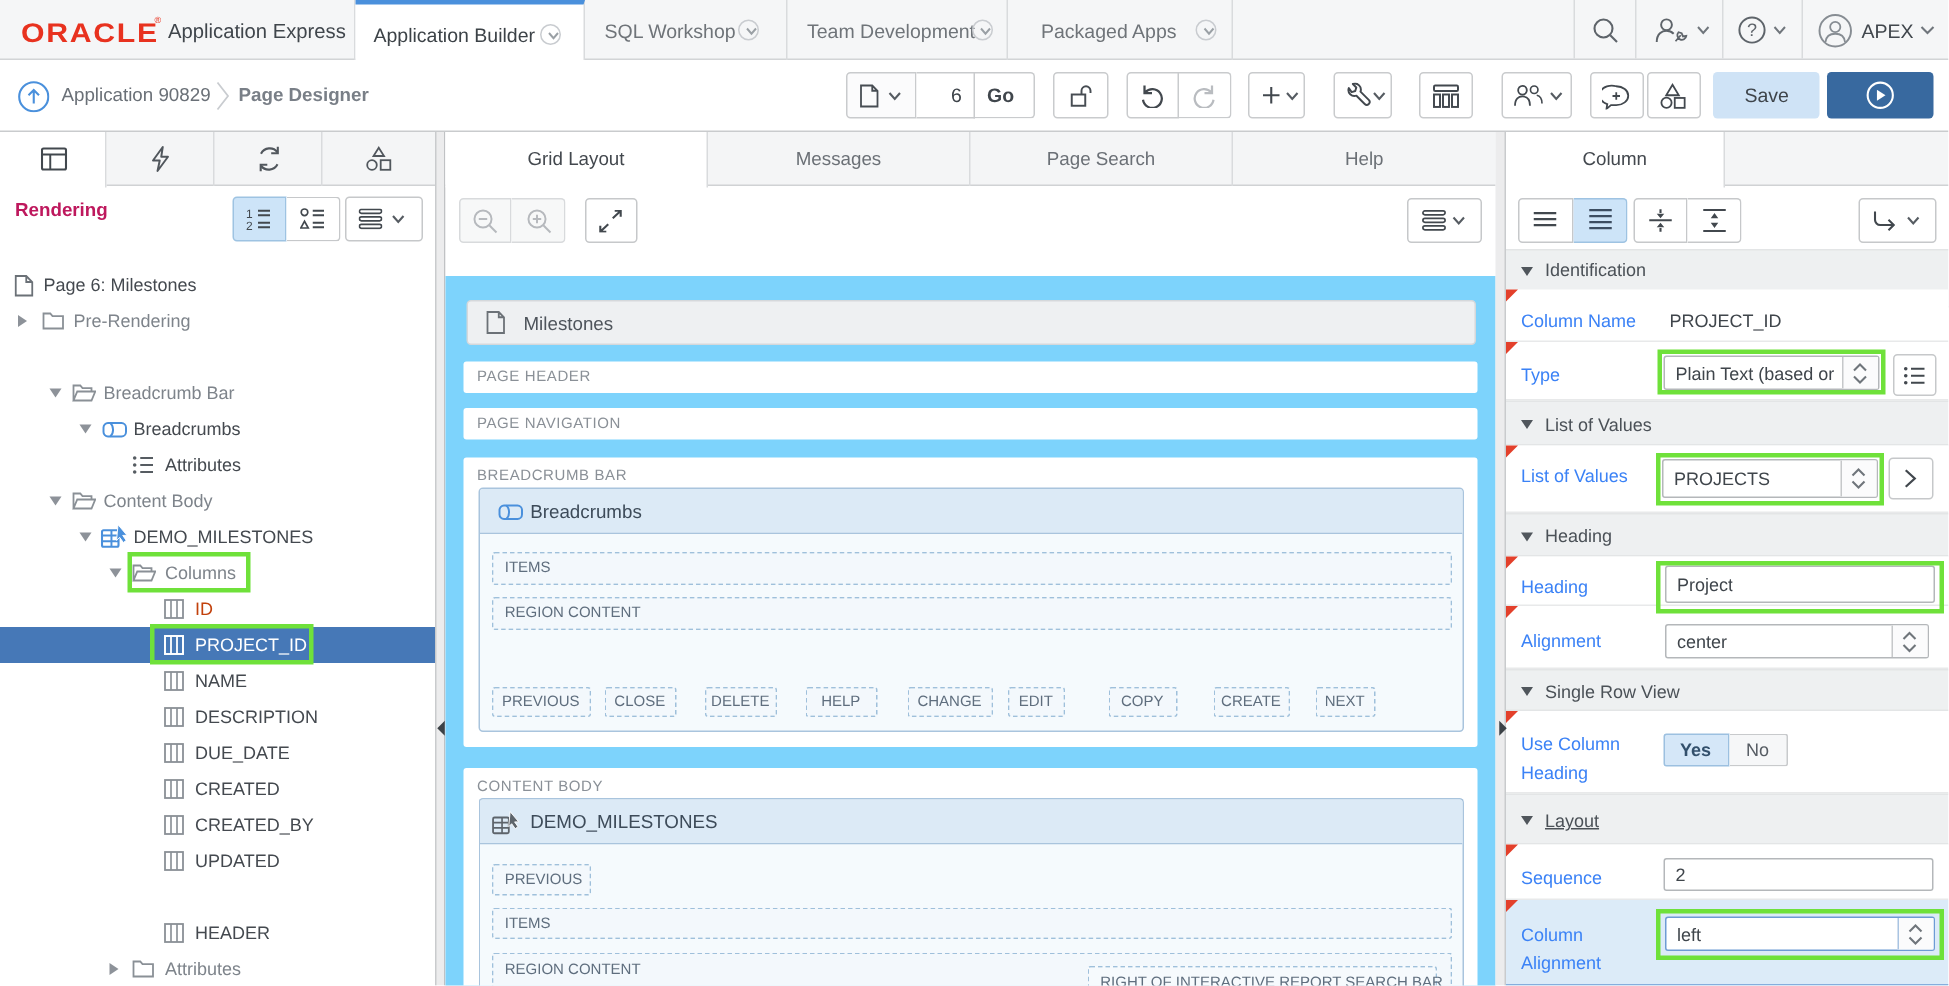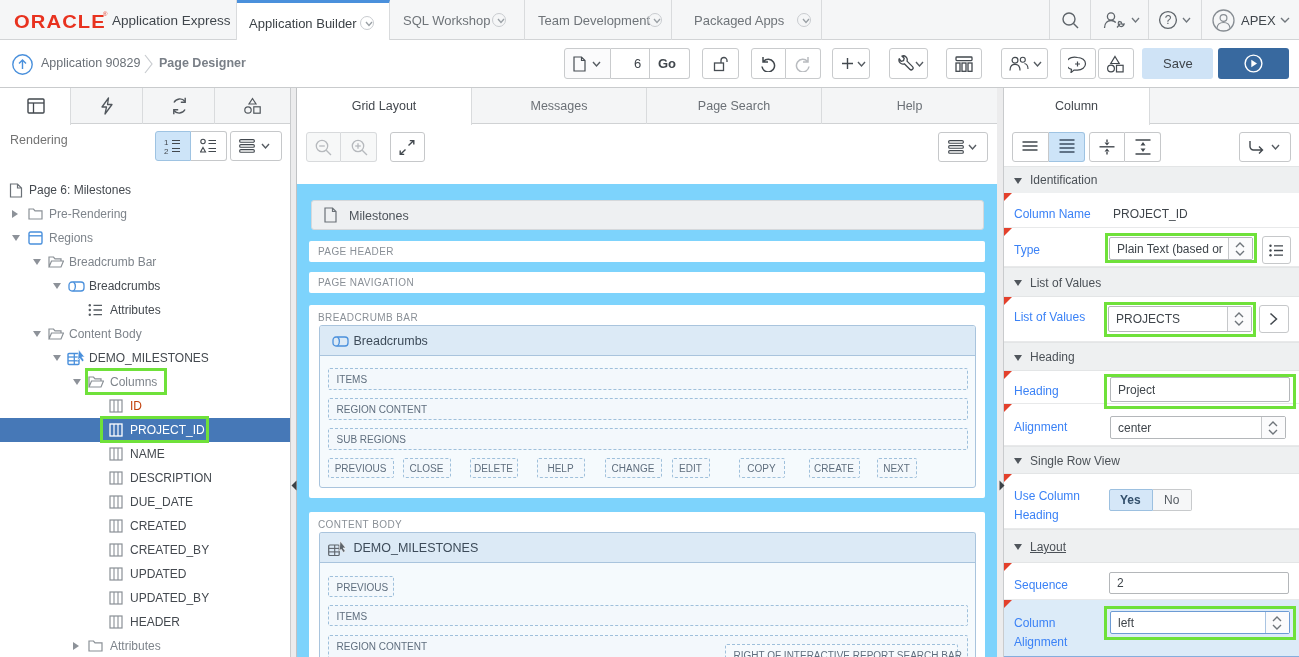--- a/index.html
+++ b/index.html
@@ -253,21 +253,21 @@
     </svg>
   <svg class="abs" style="left:170px; top:9px;" width="19" height="18" viewBox="0 0 19 18">
       <path d="M4 5.5 A6.5 6.5 0 0 1 15 4.5 M15 12.5 A6.5 6.5 0 0 1 4 13.5" fill="none" stroke="#51575d" stroke-width="1.4"></path>
       <path d="M15.2 0.8 L15.2 5.2 L10.8 5.2 M3.8 17.2 L3.8 12.8 L8.2 12.8" fill="none" stroke="#51575d" stroke-width="1.4"></path>
     </svg>
   <svg class="abs" style="left:243px; top:9px;" width="19" height="18" viewBox="0 0 19 18">
       <path d="M9.5 1.5 L13 7 L6 7 Z" fill="none" stroke="#51575d" stroke-width="1.2"></path>
       <circle cx="5" cy="13" r="3.2" fill="none" stroke="#51575d" stroke-width="1.2"></circle>
       <rect x="10.8" y="9.8" width="6.4" height="6.4" fill="none" stroke="#51575d" stroke-width="1.2"></rect>
     </svg>
-  <span class="abs" style="left:10px; top:45px; font-size:12.5px; font-weight:normal; color:#737373;">Rendering</span>
+  <span class="abs" style="left:10px; top:45px; font-size:12.5px; font-weight:bold; color:#be185d;">Rendering</span>
   <div class="sbtn on" style="left:155px; top:43px; width:36px; border-radius:3px 0 0 3px;"></div>
   <div class="sbtn" style="left:191px; top:43px; width:36px; border-left:none; border-radius:0 3px 3px 0;"></div>
   <svg class="abs" style="left:164px; top:50px;" width="17" height="16" viewBox="0 0 17 16">
       <text x="0" y="7" font-size="8" fill="#42484e" font-family="Liberation Sans">1</text>
       <text x="0" y="15.5" font-size="8" fill="#42484e" font-family="Liberation Sans">2</text>
       <path d="M8 2.5 L16 2.5 M8 5.5 L16 5.5 M8 10.5 L16 10.5 M8 13.5 L16 13.5" stroke="#42484e" stroke-width="1.2"></path>
     </svg>
   <svg class="abs" style="left:200px; top:50px;" width="17" height="16" viewBox="0 0 17 16">
       <circle cx="3" cy="3.5" r="2.2" fill="none" stroke="#42484e" stroke-width="1.1"></circle>
       <path d="M3 9.5 L5.5 14 L0.5 14 Z" fill="none" stroke="#42484e" stroke-width="1.1"></path>
@@ -289,28 +289,20 @@
         <path d="M1.5 1 L8.5 1 L12.5 5 L12.5 14 L1.5 14 Z M8.5 1 L8.5 5 L12.5 5" fill="none" stroke="#6b7177" stroke-width="1.2"></path>
       </svg>
       <span class="tx" style="left:29px; color:#44494f;">Page 6: Milestones</span>
     </div>
   <div class="trow" style="top:114px;">
       <span class="arr right" style="left:12px;"></span>
       <svg class="ticon" style="left:28px; top:6px;" width="15" height="12" viewBox="0 0 15 12">
         <path d="M1 1 L5.5 1 L7 2.8 L14 2.8 L14 11 L1 11 Z" fill="none" stroke="#8a9096" stroke-width="1.2"></path>
       </svg>
       <span class="tx" style="left:49px; color:#7e848b;">Pre-Rendering</span>
-    </div>
-  <div class="trow" style="top:138px;">
-      <span class="arr down" style="left:12px;"></span>
-      <svg class="ticon" style="left:28px;" width="15" height="14" viewBox="0 0 15 14">
-        <rect x="1" y="1" width="13" height="12" rx="1.5" fill="none" stroke="#4a90dc" stroke-width="1.4"></rect>
-        <line x1="1" y1="4.8" x2="14" y2="4.8" stroke="#4a90dc" stroke-width="1.4"></line>
-      </svg>
-      <span class="tx" style="left:49px; color:#7e848b;">Regions</span>
     </div>
   <div class="trow" style="top:162px;">
       <span class="arr down" style="left:33px;"></span>
       <svg class="ticon" style="left:48px; top:6px;" width="16" height="12" viewBox="0 0 16 12">
         <path d="M1 11 L1 1 L5.5 1 L7 2.8 L13 2.8 L13 5 M1 11 L3.5 5 L15.5 5 L13 11 Z" fill="none" stroke="#8a9096" stroke-width="1.2"></path>
       </svg>
       <span class="tx" style="left:69px; color:#7e848b;">Breadcrumb Bar</span>
     </div>
   <div class="trow" style="top:186px;">
       <span class="arr down" style="left:53px;"></span>
@@ -410,28 +402,20 @@
       </svg>
       <span class="tx" style="left:130px; color:#44494f;">CREATED_BY</span>
     </div>
   <div class="trow" style="top:474px;">
       <svg class="ticon" style="left:109px;" width="14" height="14" viewBox="0 0 14 14">
         <rect x="1" y="1" width="12" height="12" fill="none" stroke="#8a9096" stroke-width="1.2"></rect>
         <line x1="5" y1="1" x2="5" y2="13" stroke="#8a9096" stroke-width="1.1"></line>
         <line x1="9" y1="1" x2="9" y2="13" stroke="#8a9096" stroke-width="1.1"></line>
       </svg>
       <span class="tx" style="left:130px; color:#44494f;">UPDATED</span>
-    </div>
-  <div class="trow" style="top:498px;">
-      <svg class="ticon" style="left:109px;" width="14" height="14" viewBox="0 0 14 14">
-        <rect x="1" y="1" width="12" height="12" fill="none" stroke="#8a9096" stroke-width="1.2"></rect>
-        <line x1="5" y1="1" x2="5" y2="13" stroke="#8a9096" stroke-width="1.1"></line>
-        <line x1="9" y1="1" x2="9" y2="13" stroke="#8a9096" stroke-width="1.1"></line>
-      </svg>
-      <span class="tx" style="left:130px; color:#44494f;">UPDATED_BY</span>
     </div>
   <div class="trow" style="top:522px;">
       <svg class="ticon" style="left:109px;" width="14" height="14" viewBox="0 0 14 14">
         <rect x="1" y="1" width="12" height="12" fill="none" stroke="#8a9096" stroke-width="1.2"></rect>
         <line x1="5" y1="1" x2="5" y2="13" stroke="#8a9096" stroke-width="1.1"></line>
         <line x1="9" y1="1" x2="9" y2="13" stroke="#8a9096" stroke-width="1.1"></line>
       </svg>
       <span class="tx" style="left:130px; color:#44494f;">HEADER</span>
     </div>
   <div class="trow" style="top:546px;">
@@ -501,23 +485,20 @@
         <svg class="abs" style="left:12px; top:10px;" width="17" height="11" viewBox="0 0 17 11">
             <rect x="1" y="1" width="15" height="9" rx="3" fill="none" stroke="#4a90dc" stroke-width="1.3"></rect>
             <path d="M5.5 1 C8 3 8 8 5.5 10" fill="none" stroke="#4a90dc" stroke-width="1.3"></path>
           </svg>
         <span class="abs" style="left:34px; top:8px; font-size:12.5px; color:#3d4b59;">Breadcrumbs</span>
         <div class="dash" style="left:8px; top:42px; width:640px; height:22px;">
             <span class="dl">ITEMS</span>
           </div>
         <div class="dash" style="left:8px; top:72px; width:640px; height:22px;">
             <span class="dl">REGION CONTENT</span>
-          </div>
-        <div class="dash" style="left:8px; top:102px; width:640px; height:22px;">
-            <span class="dl">SUB REGIONS</span>
           </div>
         <div class="dash" style="left:8px; top:132px; width:66px; height:20px;">
             <span class="dc">PREVIOUS</span>
           </div>
         <div class="dash" style="left:83px; top:132px; width:48px; height:20px;">
             <span class="dc">CLOSE</span>
           </div>
         <div class="dash" style="left:150px; top:132px; width:48px; height:20px;">
             <span class="dc">DELETE</span>
           </div>

